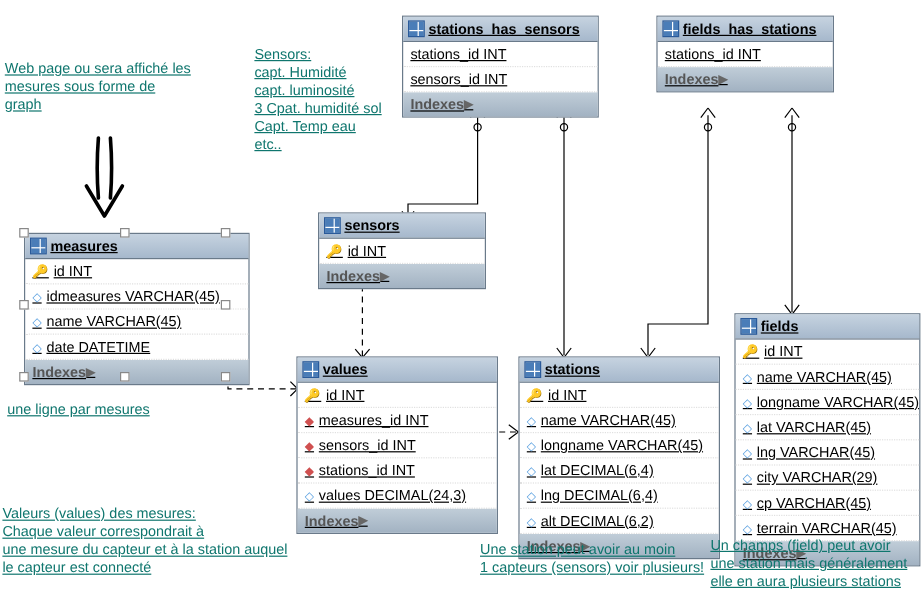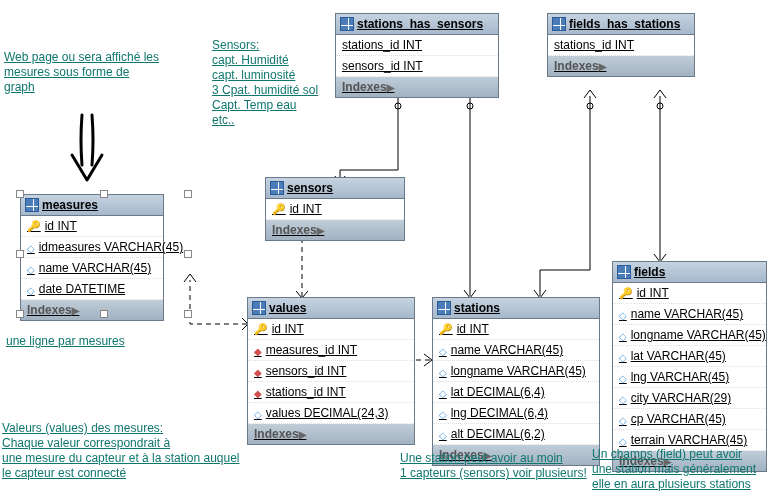--- a/index.html
+++ b/index.html
@@ -121,21 +121,21 @@
   <path d="M 584 98 L 590 90 M 596 98 L 590 90" stroke="#000" fill="none"></path>
   <path d="M 534 290 L 540 298 L 546 290" stroke="#000" fill="none"></path>
   <circle cx="590" cy="106" r="3" stroke="#000" fill="none"></circle>
 
   <path d="M 660 96 L 660 260" stroke="#000" fill="none"></path>
   <path d="M 654 98 L 660 90 M 666 98 L 660 90" stroke="#000" fill="none"></path>
   <path d="M 654 254 L 660 262 L 666 254" stroke="#000" fill="none"></path>
   <circle cx="660" cy="106" r="3" stroke="#000" fill="none"></circle>
 </svg>
 
-<div class="table-box" style="left:20px;top:194px;width:144px">
+<div class="table-box" style="left:20px;top:194px;width:188px">
   <div class="table-header">
     <span class="grid-icon"></span>
     <span>measures</span>
   </div>
   <div class="col-row">
       <span class="key-icon">🔑</span>
       <span>id INT</span>
     </div>
   <div class="col-row">
       <span class="diamond-blue">◇</span>

